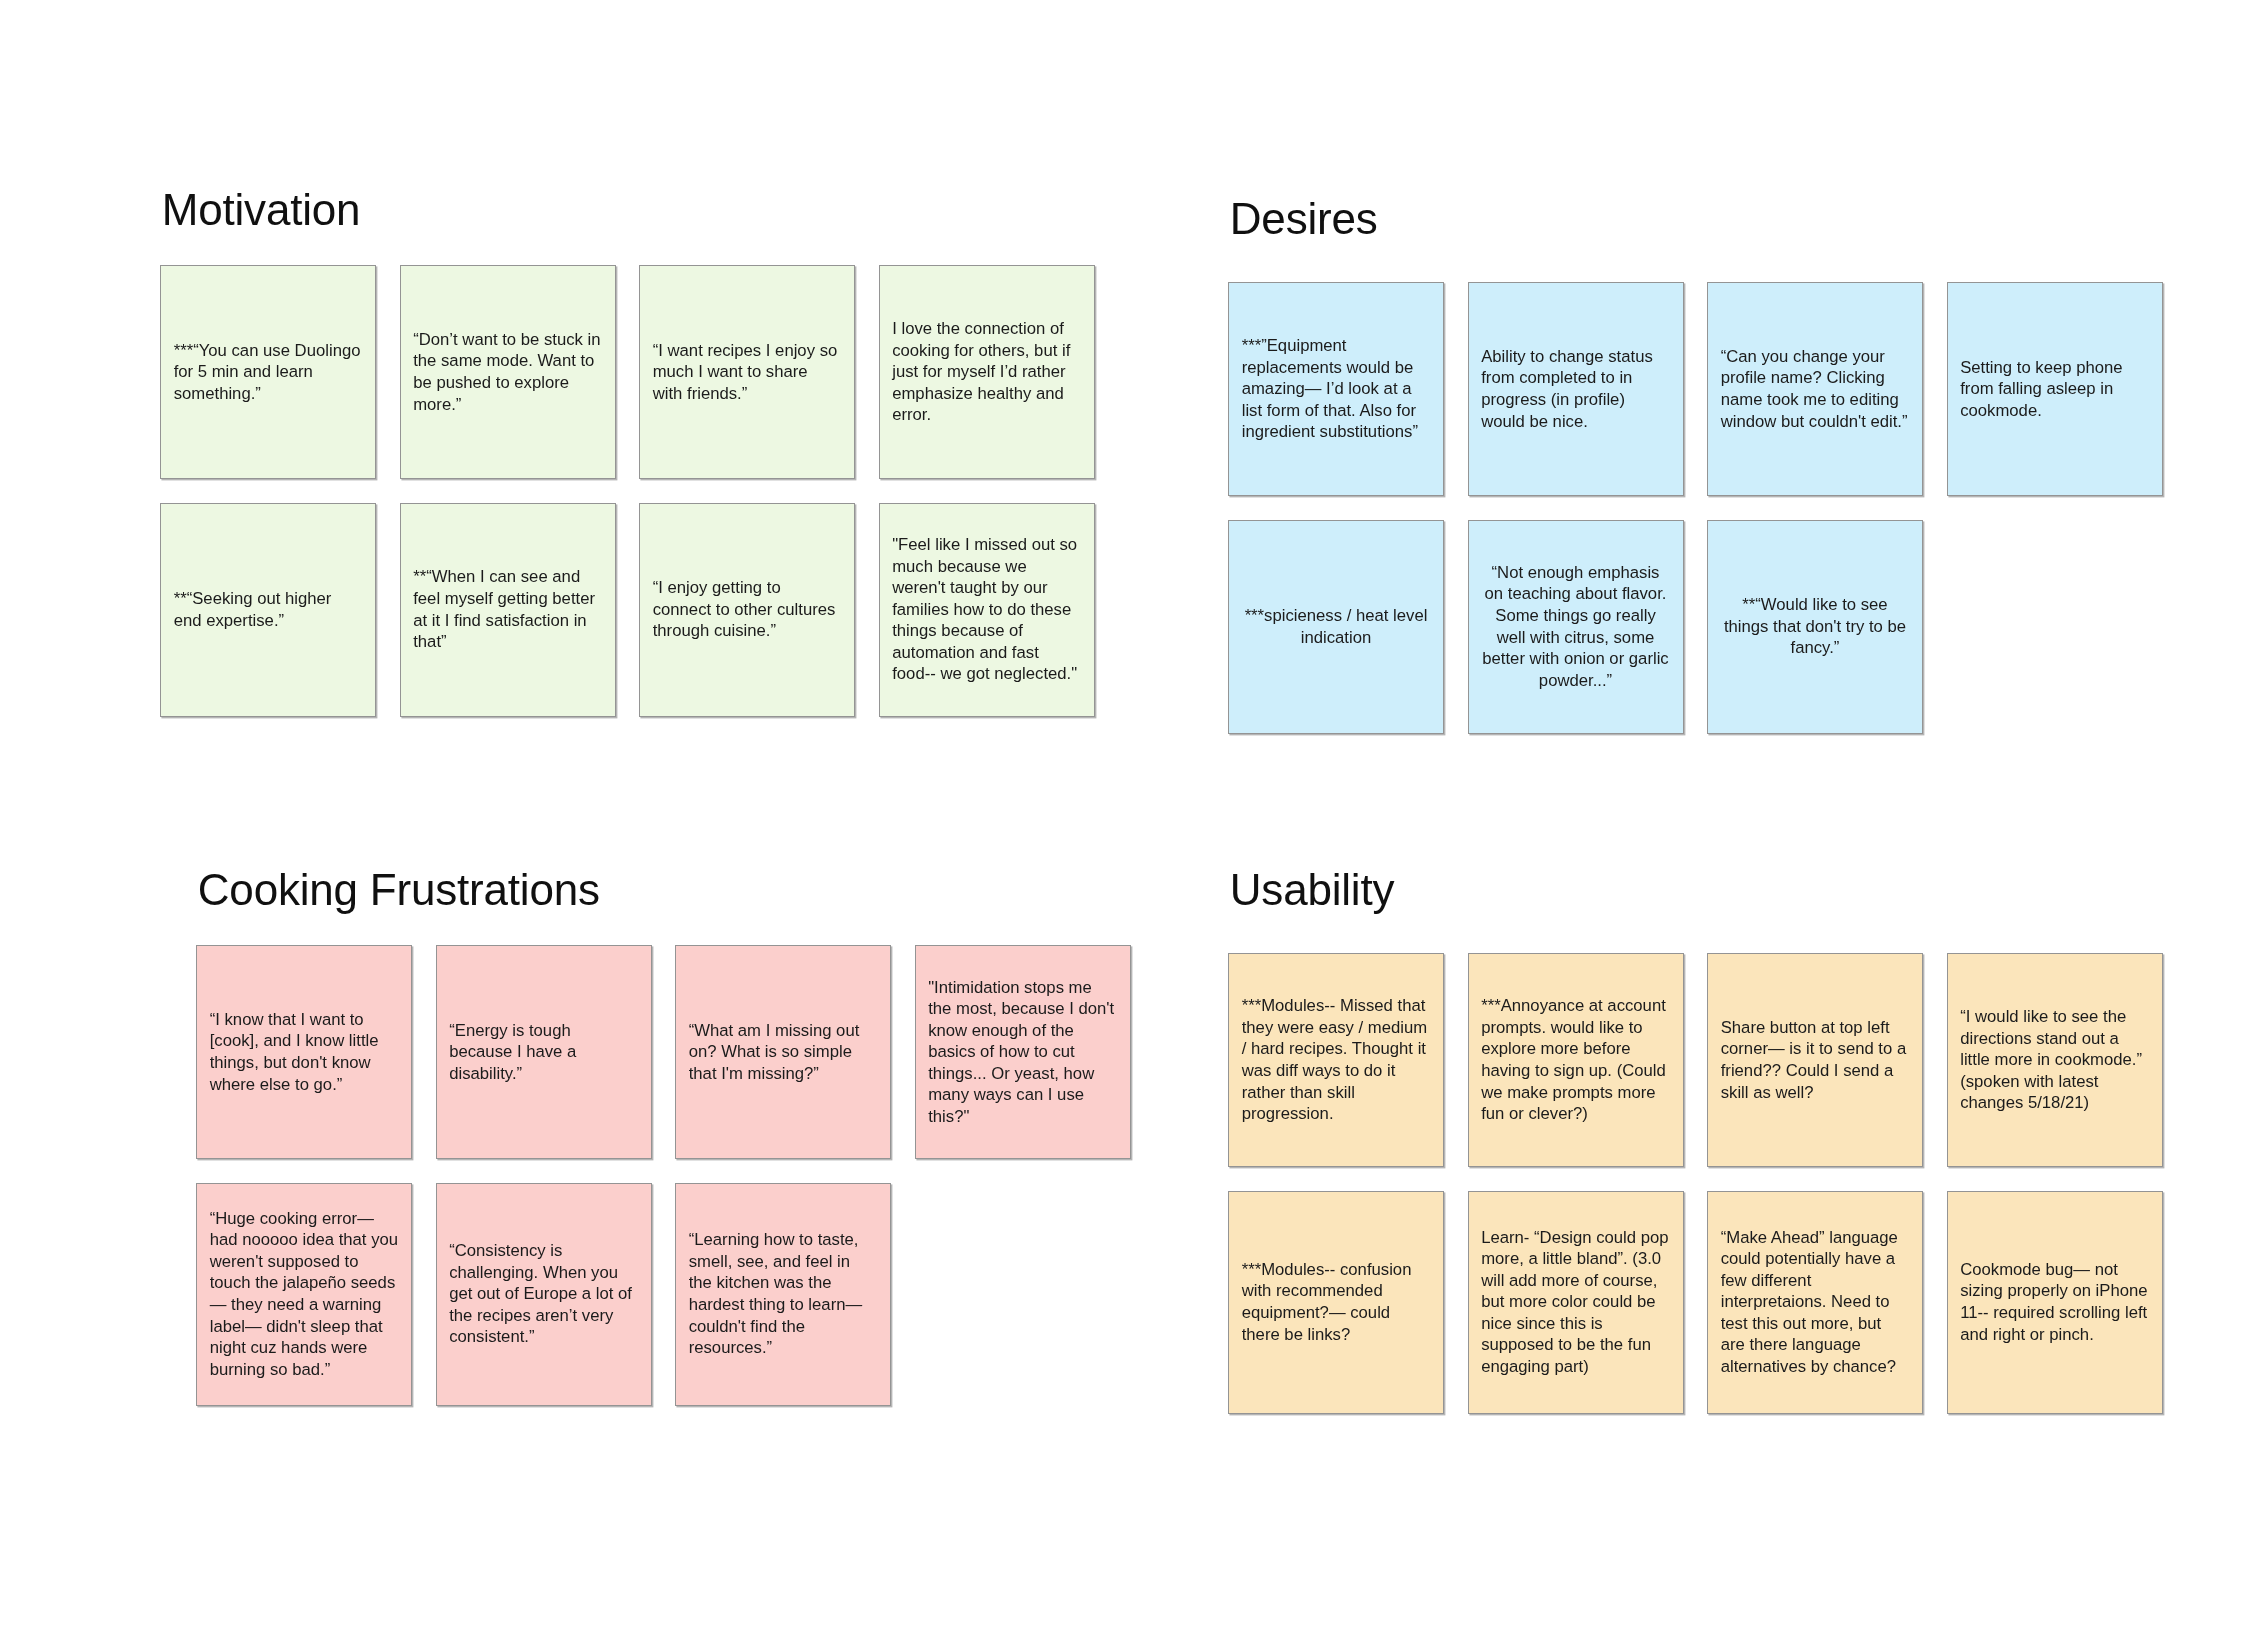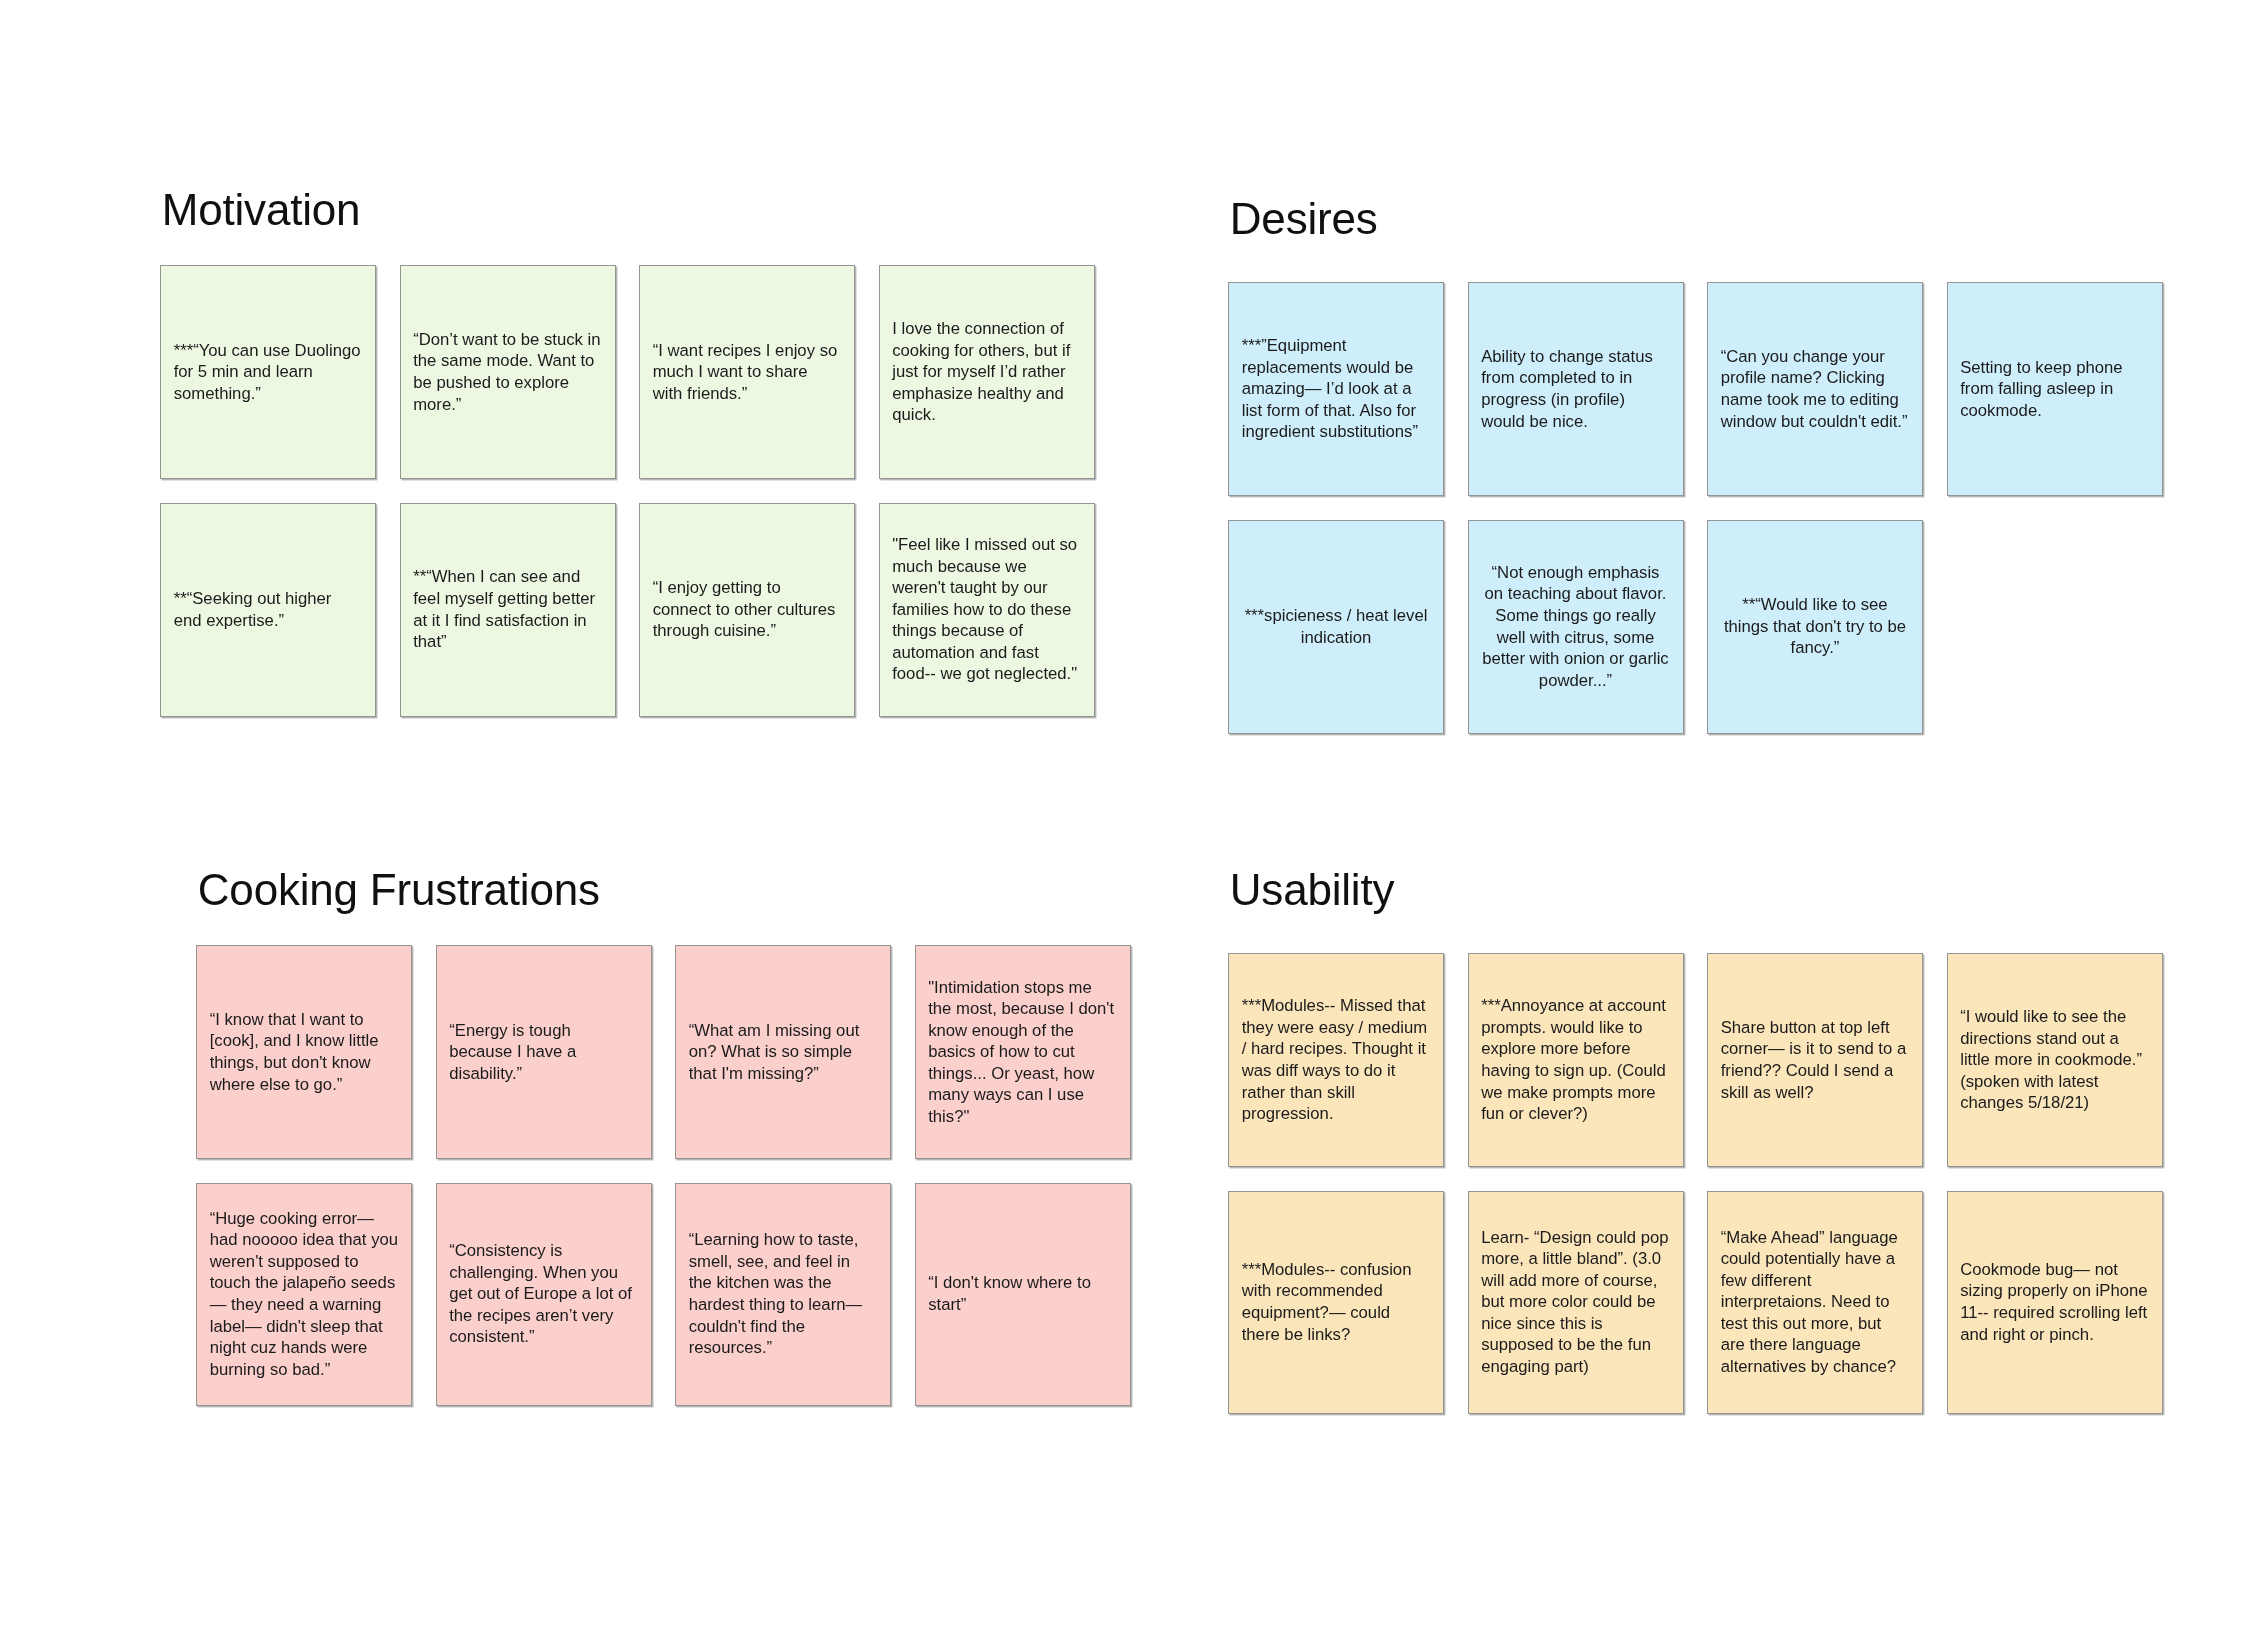--- a/index.html
+++ b/index.html
@@ -107,21 +107,21 @@
         <div class="card green">
             <span class="card-text">***“You can use Duolingo for 5 min and learn something.”</span>
           </div>
         <div class="card green">
             <span class="card-text">“Don’t want to be stuck in the same mode. Want to be pushed to explore more.”</span>
           </div>
         <div class="card green">
             <span class="card-text">“I want recipes I enjoy so much I want to share with friends.”</span>
           </div>
         <div class="card green">
-            <span class="card-text">I love the connection of cooking for others, but if just for myself I’d rather emphasize healthy and quick.</span>
+            <span class="card-text">I love the connection of cooking for others, but if just for myself I’d rather emphasize healthy and error.</span>
           </div>
       </div>
       <div class="row row-1">
         <div class="card green">
             <span class="card-text">**“Seeking out higher end expertise.”</span>
           </div>
         <div class="card green">
             <span class="card-text">**“When I can see and feel myself getting better at it I find satisfaction in that”</span>
           </div>
         <div class="card green">
@@ -185,23 +185,20 @@
       <div class="row row-1">
         <div class="card pink">
             <span class="card-text">“Huge cooking error— had nooooo idea that you weren't supposed to touch the jalapeño seeds— they need a warning label— didn't sleep that night cuz hands were burning so bad.”</span>
           </div>
         <div class="card pink">
             <span class="card-text">“Consistency is challenging. When you get out of Europe a lot of the recipes aren’t very consistent.”</span>
           </div>
         <div class="card pink">
             <span class="card-text">“Learning how to taste, smell, see, and feel in the kitchen was the hardest thing to learn— couldn't find the resources.”</span>
           </div>
-        <div class="card pink">
-            <span class="card-text">“I don't know where to start”</span>
-          </div>
       </div>
     </div>
   </div>
 
   <div class="section" id="section-usability">
     <h2 class="section-title">Usability</h2>
     <div class="rows">
       <div class="row row-0">
         <div class="card orange">
             <span class="card-text">***Modules-- Missed that they were easy / medium / hard recipes. Thought it was diff ways to do it rather than skill progression.</span>

